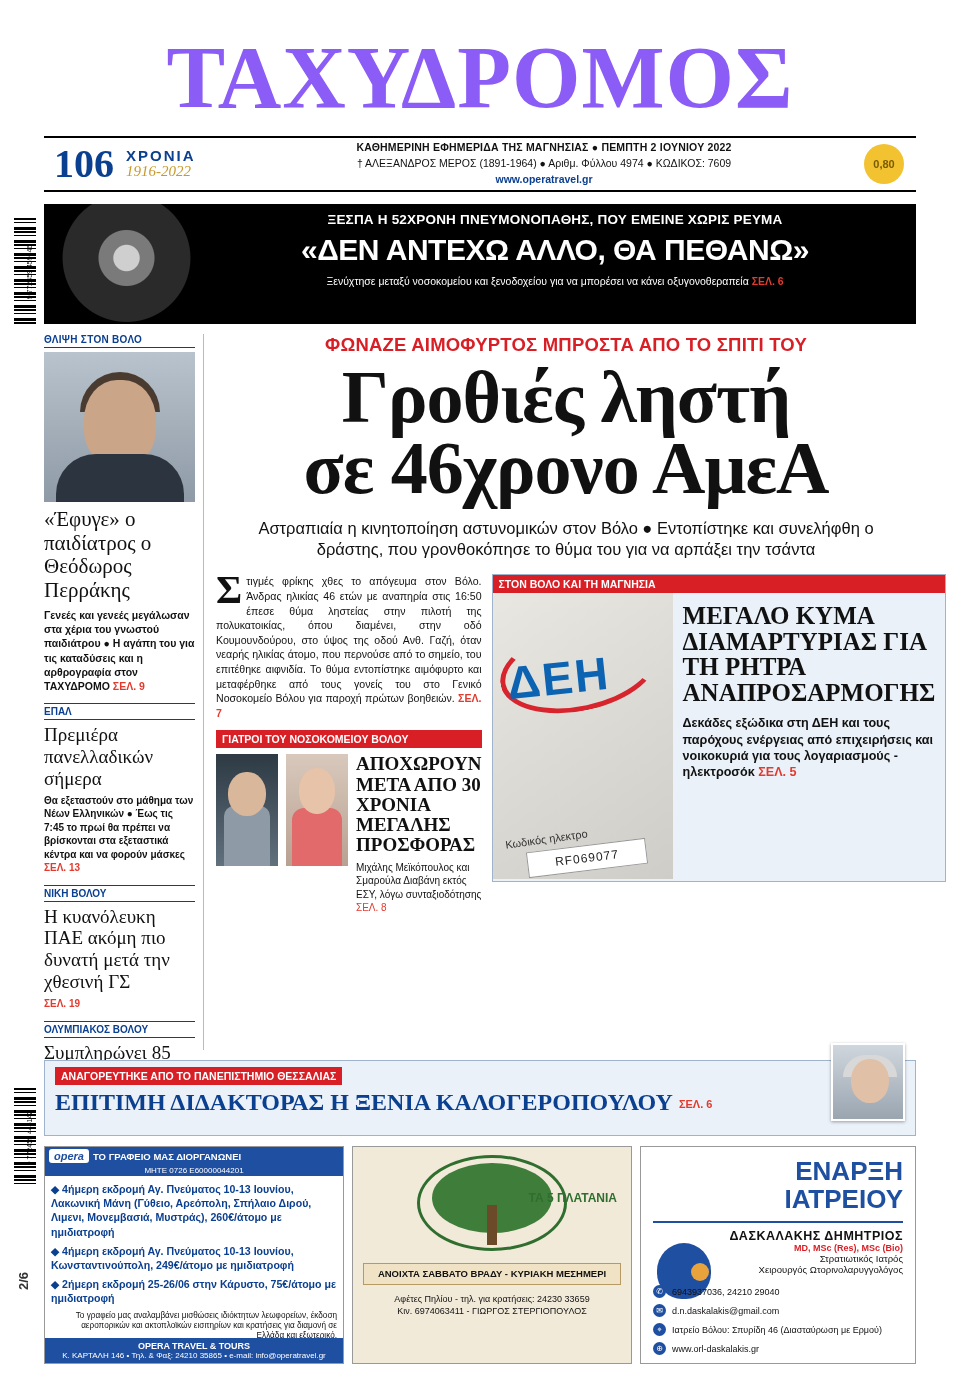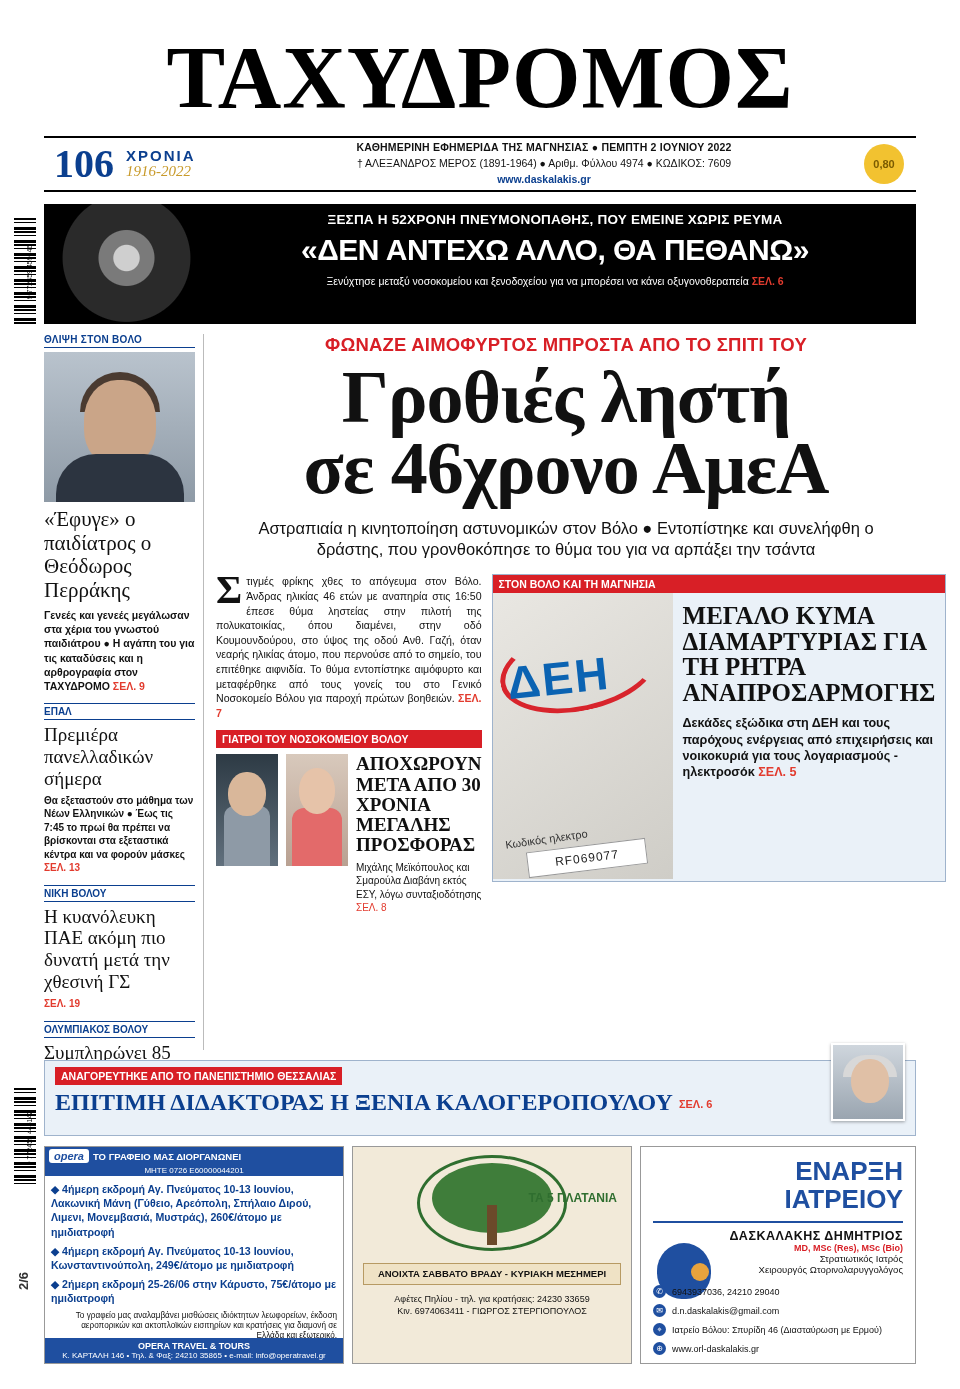--- a/index.html
+++ b/index.html
@@ -15,21 +15,21 @@
   .page { position: relative; width: 960px; height: 1389px; }
 
   
   .masthead { text-align:center; padding-top: 34px; }
   .masthead .title {
     font-family: "Liberation Serif", serif;
     font-weight: 700;
     font-size: 88px;
     letter-spacing: 1px;
     line-height: 1;
-    color:#000000;
+    color:#8b5cf6;
   }
   .mast-bar {
     margin: 14px 44px 0 44px;
     border-top: 2px solid #000;
     border-bottom: 2px solid #000;
     height: 56px;
     display:flex; align-items:center;
     position: relative;
   }
   .anniv {
@@ -289,21 +289,21 @@
     <div class="anniv">
       <div class="num">106</div>
       <div class="chronia">
         <div class="w1">ΧΡΟΝΙΑ</div>
         <div class="w2">1916-2022</div>
       </div>
     </div>
     <div class="mast-mid">
       <div class="line1">ΚΑΘΗΜΕΡΙΝΗ ΕΦΗΜΕΡΙΔΑ ΤΗΣ ΜΑΓΝΗΣΙΑΣ ● ΠΕΜΠΤΗ 2 ΙΟΥΝΙΟΥ 2022</div>
       <div class="line2">† ΑΛΕΞΑΝΔΡΟΣ ΜΕΡΟΣ (1891-1964) ● Αριθμ. Φύλλου 4974 ● ΚΩΔΙΚΟΣ: 7609</div>
-      <div class="site">www.daskalakis.gr</div>
+      <div class="site">www.operatravel.gr</div>
     </div>
     <div class="price">0,80</div>
   </div>
 
   <div class="barcode" style="top:218px; height:108px;">
     <span>9 772459 459046</span>
   </div>
   <div class="barcode" style="top:1088px; height:100px;">
     <span>9 772459 446142</span>
   </div>

